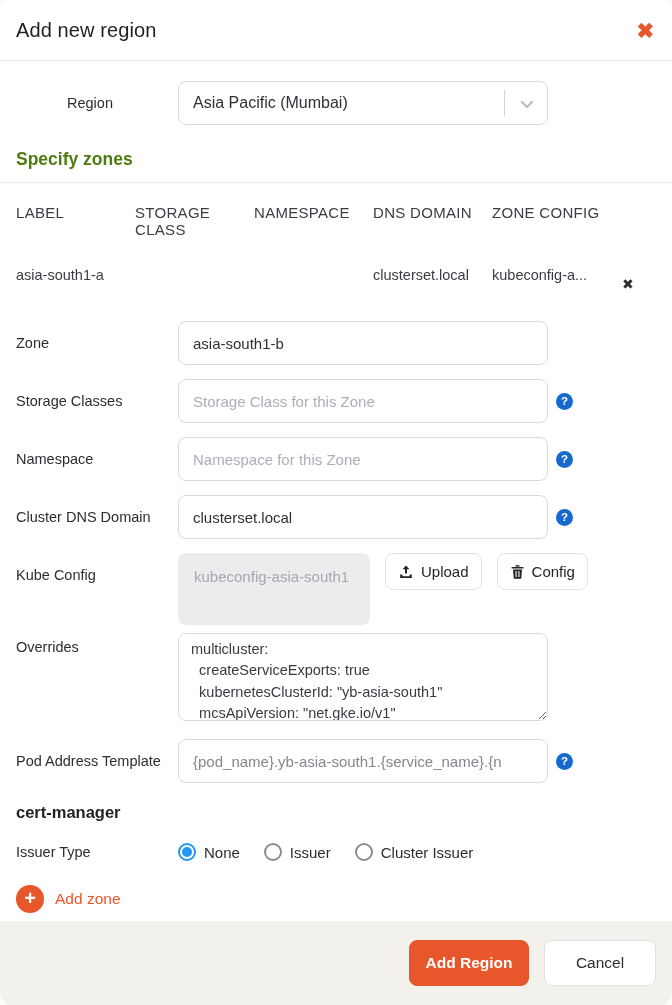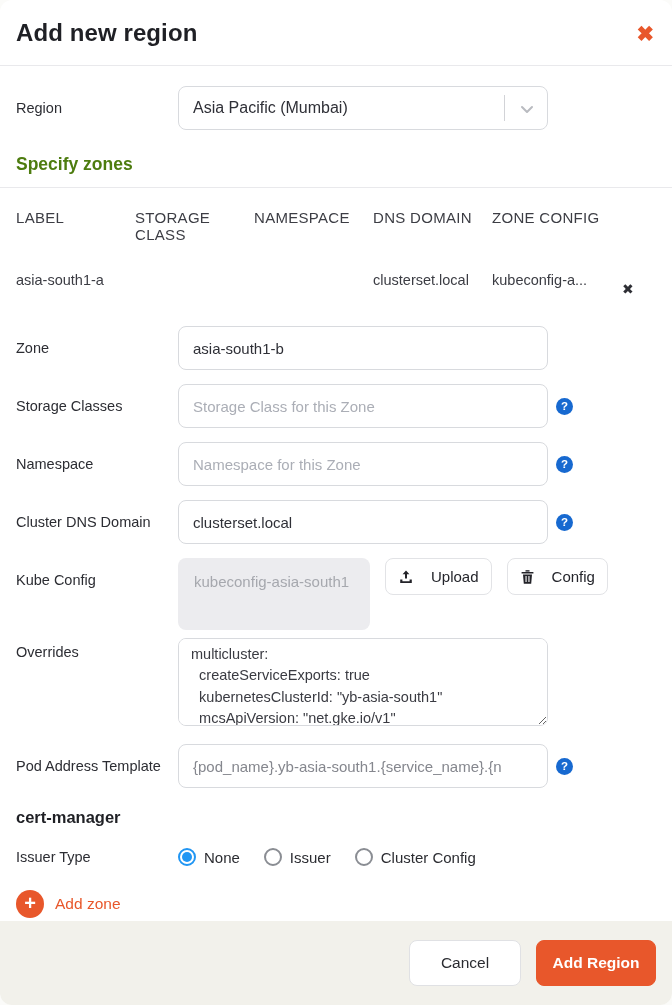--- a/index.html
+++ b/index.html
@@ -11,27 +11,27 @@
   .modal{
     width:672px;height:1005px;background:#ffffff;
     border-radius:12px;overflow:hidden;display:flex;flex-direction:column;
     box-sizing:border-box;
   }
   
   .modal-header{
     display:flex;align-items:center;justify-content:space-between;
     padding:19px 16px 18px 16px;border-bottom:1px solid #e9e9ec;
   }
-  .modal-title{font-size:24px;font-weight:700;color:#1f2025;letter-spacing:.1px;text-align:right;}
+  .modal-title{font-size:20px;font-weight:400;color:#1f2025;letter-spacing:.1px;text-align:right;}
   .close-btn{
     background:none;border:none;cursor:pointer;padding:0 2px;
     font-size:21px;line-height:21px;font-weight:700;color:#e8572b;
   }
   
-  .region-row{display:flex;align-items:center;padding:20px 16px 24px 16px;}
+  .region-row{display:flex;align-items:center;padding:20px 16px 24px 16px;text-align:center;}
   .flabel{
     width:162px;flex:0 0 162px;font-size:14.5px;color:#2c2d33;line-height:1.3;
     box-sizing:border-box;padding-right:14px;
   }
   .select-box{
     position:relative;width:370px;height:44px;box-sizing:border-box;
     border:1px solid #d8dade;border-radius:8px;background:#fff;
     display:flex;align-items:center;padding:0 44px 0 14px;cursor:pointer;
   }
   .select-value{font-size:16px;color:#2f3037;}
@@ -77,21 +77,21 @@
     position:absolute;right:-25px;top:14px;user-select:none;
   }
   
   .kube-wrap{display:flex;align-items:flex-start;}
   .file-box{
     width:192px;flex:0 0 192px;box-sizing:border-box;min-height:72px;
     background:#ececef;border-radius:8px;padding:12px 16px;
     font-size:15px;line-height:1.55;color:#a6a8ae;word-break:break-word;
   }
   .mini-btn{
-    display:inline-flex;align-items:center;gap:17px;height:37px;
+    display:inline-flex;align-items:center;gap:7px;height:37px;
     background:#fff;border:1px solid #e2e3e6;border-radius:8px;
     padding:0 12px;font-size:15px;color:#24252b;cursor:pointer;
     font-family:"Liberation Sans","DejaVu Sans",sans-serif;margin-left:15px;
   }
   .mini-btn svg{display:block;}
   
   .overrides-ta{
     width:370px;height:88px;box-sizing:border-box;border:1px solid #d8dade;
     border-radius:8px;padding:5px 12px;font-size:14.5px;line-height:1.48;
     color:#3a3b42;font-family:"Liberation Sans","DejaVu Sans",sans-serif;
@@ -267,30 +267,30 @@
         <div class="radio-item">
           <span class="radio-circle checked"></span>
           <span class="radio-label">None</span>
         </div>
         <div class="radio-item">
           <span class="radio-circle"></span>
           <span class="radio-label">Issuer</span>
         </div>
         <div class="radio-item">
           <span class="radio-circle"></span>
-          <span class="radio-label">Cluster Config</span>
+          <span class="radio-label">Cluster Issuer</span>
         </div>
       </div>
     </div>
 
   </div>
 
   <button class="add-zone">
     <span class="plus-circle">+</span>
     <span class="add-zone-label">Add zone</span>
   </button>
 
   <div class="modal-footer">
+    <button class="btn btn-primary">Add Region</button>
     <button class="btn btn-cancel">Cancel</button>
-    <button class="btn btn-primary">Add Region</button>
   </div>
 
 </div>
 
 </body></html>

